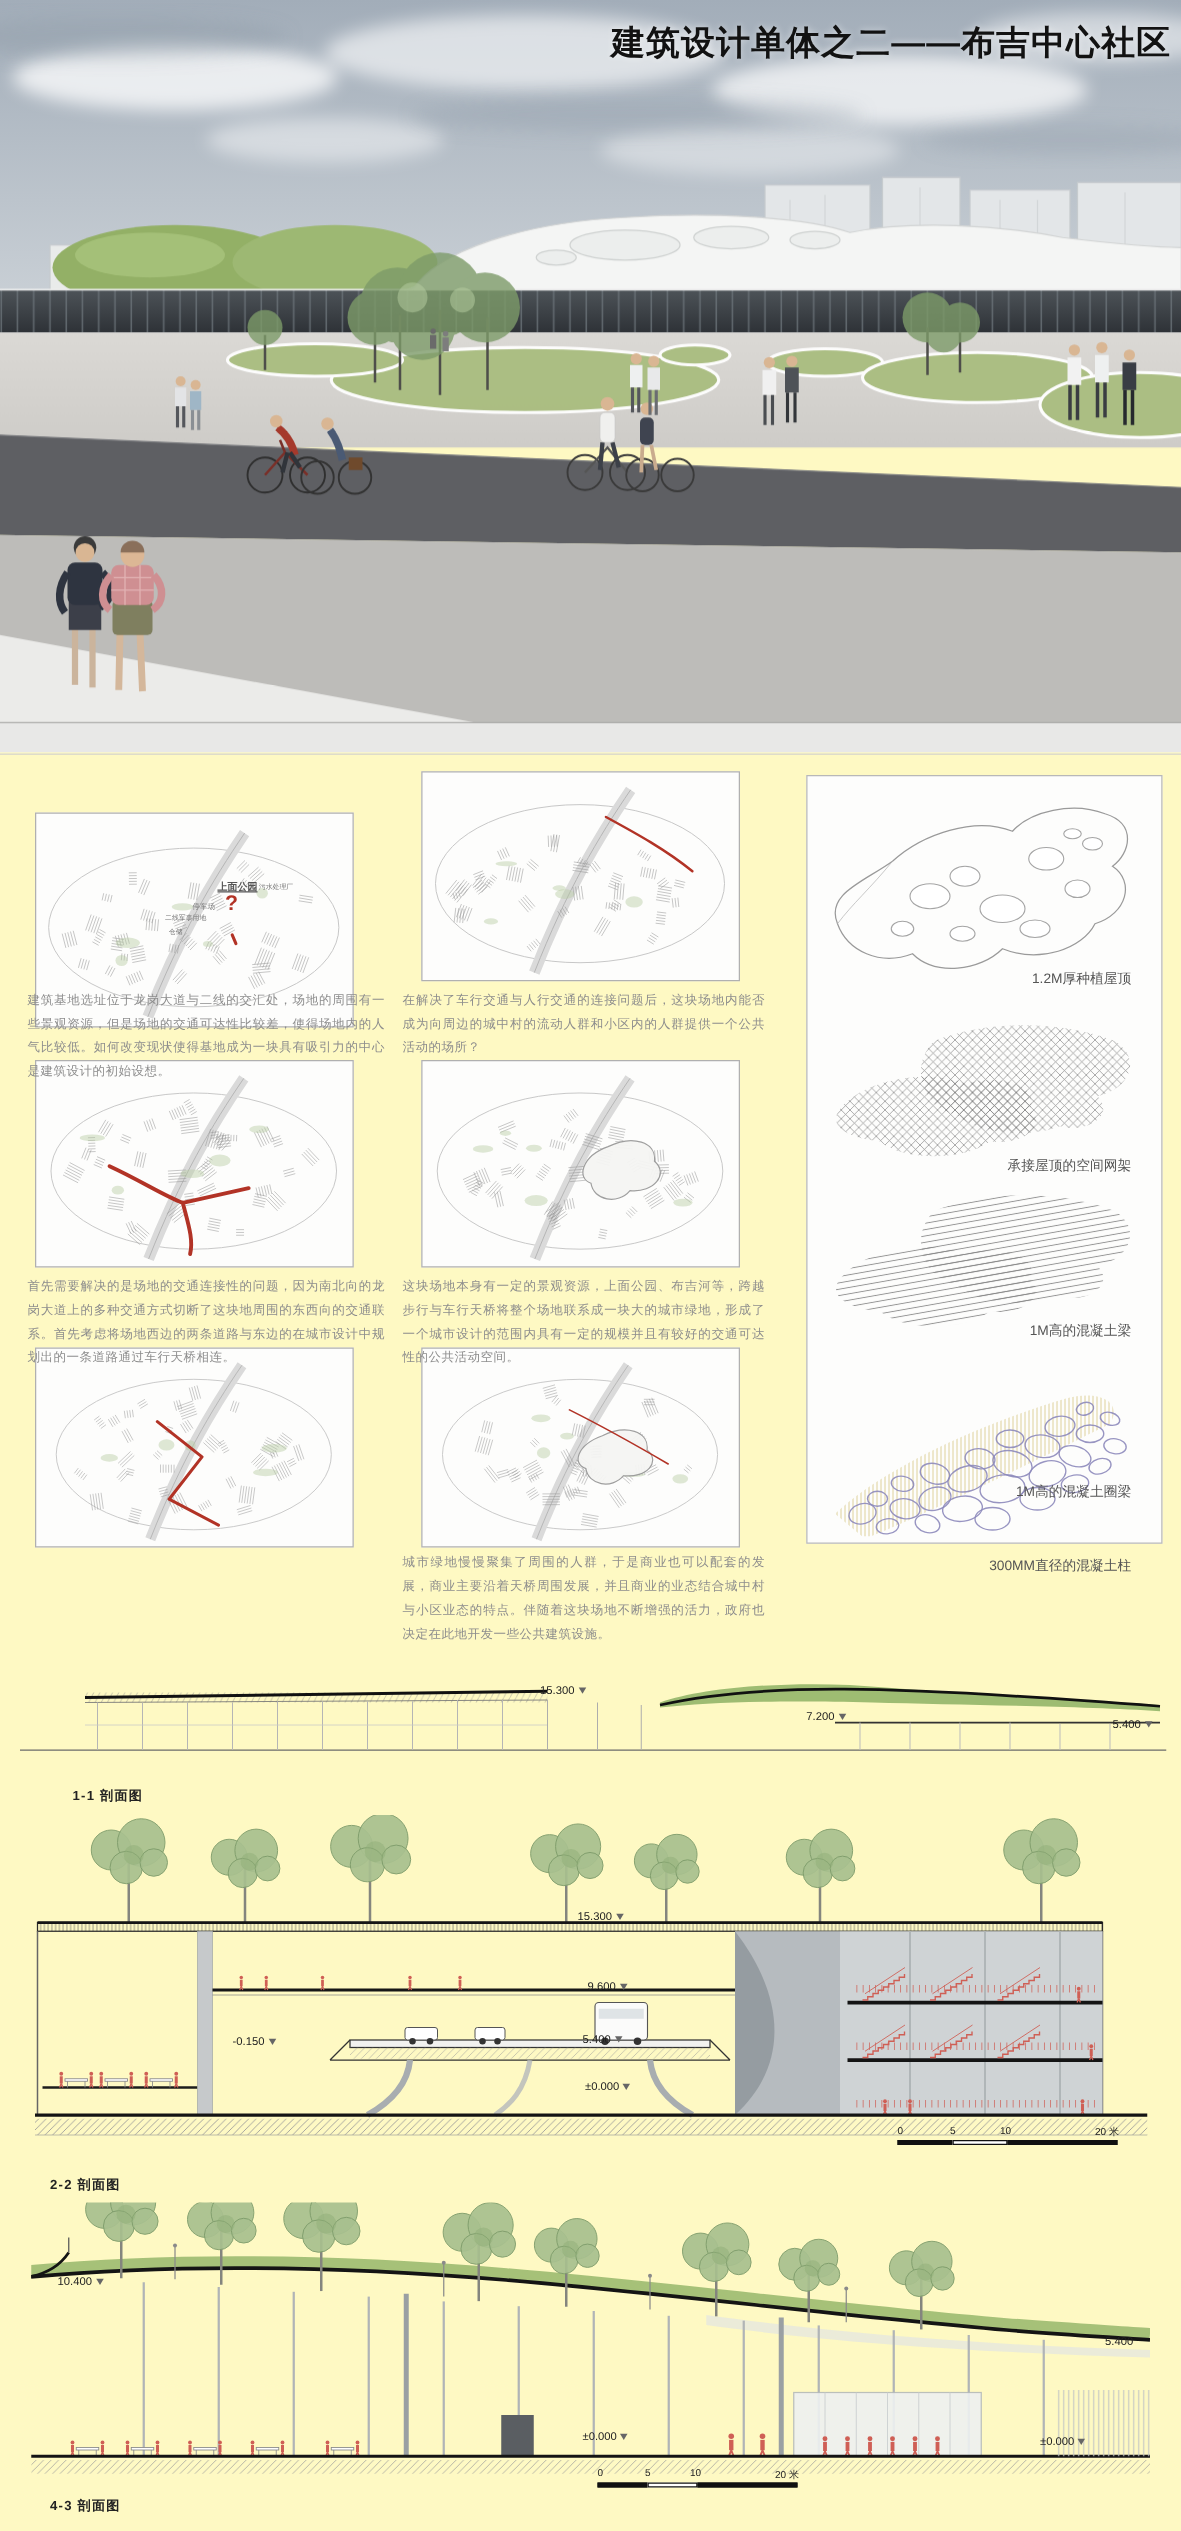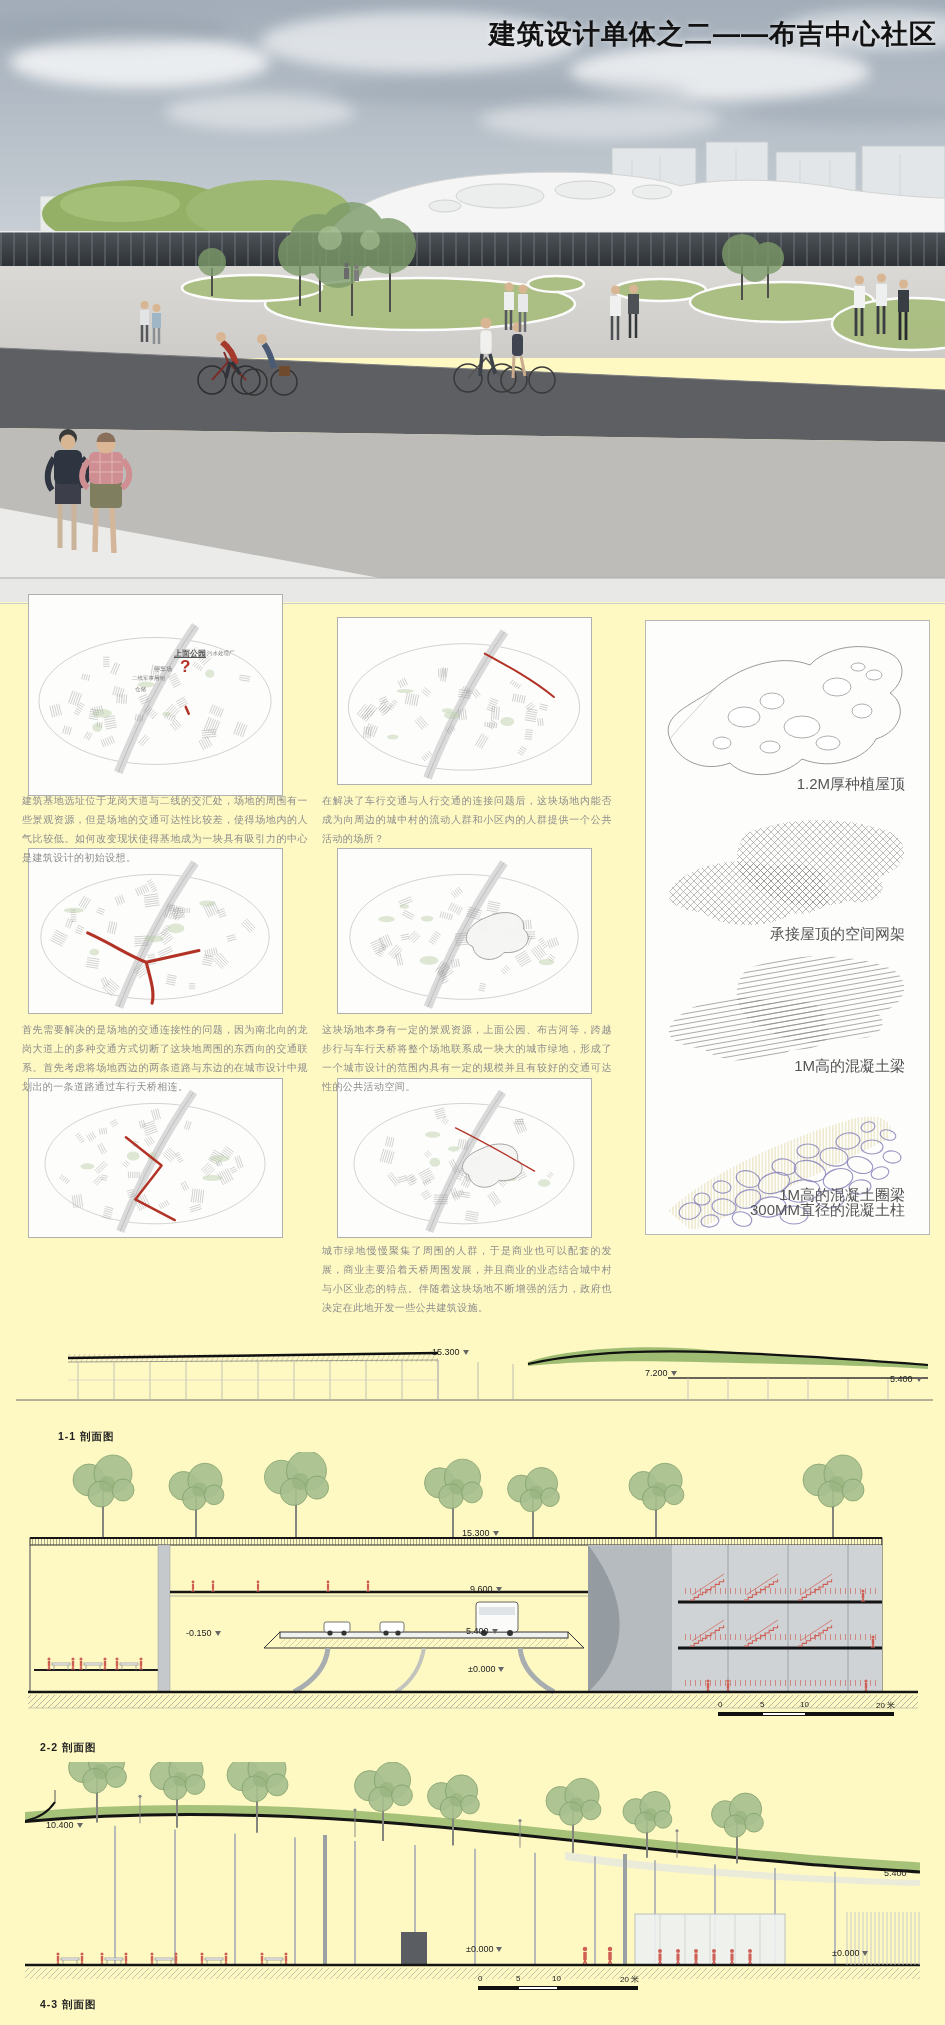--- a/index.html
+++ b/index.html
@@ -14,21 +14,21 @@
               text-shadow:0 0 6px rgba(255,255,255,.55);}
   #hero-divider{left:0;top:603px;width:945px;height:1px;background:#cfcfcf;}
   
   .dbox{border:1px solid #b0b0b0;background:#fdfdfc;}
   .dbox svg{display:block;width:100%;height:100%;}
   .maplab{position:absolute;color:#777;white-space:nowrap;}
   .caption{font-size:10px;color:#8d8d8d;line-height:1.9;text-align:justify;letter-spacing:.4px;}
   
   #layer-panel{left:645px;top:620px;width:285px;height:615px;border:1px solid #b8b8b8;background:#fdfdfc;}
   #layer-panel svg{position:absolute;left:6px;width:272px;}
-  .layerlab{font-size:15px;color:#555;text-align:right;white-space:nowrap;}
+  .layerlab{font-size:11px;color:#555;text-align:right;white-space:nowrap;}
   
   .sec-title{font-size:10.5px;font-weight:bold;color:#222;letter-spacing:1px;}
   .lvl{font-size:9px;color:#222;white-space:nowrap;}
   .lvl .tri{display:inline-block;width:0;height:0;border-left:3.5px solid transparent;
             border-right:3.5px solid transparent;border-top:5px solid #666;margin-left:3px;}
   .scalebar{position:absolute;height:22px;}
   .scalebar .seg{position:absolute;top:12px;height:4px;border:1px solid #111;}
   .scalebar .tick{position:absolute;top:0;font-size:8px;color:#222;}
 </style>
 </head>
@@ -236,21 +236,21 @@
         <path d="M878,306 V334 M884,306 V334" stroke="#3a3d42" stroke-width="2.8"></path>
         <rect x="898" y="290" width="11" height="22" fill="#393d44"></rect>
           <circle cx="903.5" cy="284" r="4.5" fill="#d9b693"></circle>
         <path d="M900,312 V340 M906,312 V340" stroke="#26292e" stroke-width="2.8"></path>
       </g>
     </svg>
   </div>
   <div id="page-title" class="abs">建筑设计单体之二——布吉中心社区</div>
   <div id="hero-divider" class="abs"></div>
 
-  <div class="abs dbox" style="left:28px;top:594px;width:255px;height:202px;">
+  <div class="abs dbox" style="left:28px;top:650px;width:255px;height:172px;">
     <svg class="diag" viewBox="0 0 255 168">
         <ellipse cx="127" cy="90" rx="117" ry="64" fill="none" stroke="#c6c6c6" stroke-width="0.8"></ellipse>
         <path d="M168,14 C142,52 116,96 90,162" stroke="#dadada" stroke-width="9" fill="none"></path>
         <path d="M168,14 C142,52 116,96 90,162" stroke="#b4b4b4" stroke-width="0.8" fill="none"></path>
         <path d="M53.0,82.7 L48.5,95.4 M50.8,81.9 L46.4,94.6 M48.7,81.1 L44.2,93.9 M46.5,80.4 L42.0,93.1 M44.3,79.6 L39.8,92.4 " stroke="#979797" stroke-width="0.55" fill="none" opacity="0.8"></path>
         <path d="M98.6,83.5 L97.7,93.0 M96.3,83.3 L95.4,92.8 M94.0,83.1 L93.1,92.6 M91.7,82.9 L90.8,92.3 M89.4,82.7 L88.5,92.1 " stroke="#979797" stroke-width="0.55" fill="none" opacity="0.8"></path>
         <path d="M29.8,92.7 L32.8,104.2 M27.6,93.3 L30.6,104.7 M25.4,93.9 L28.3,105.3 M23.2,94.4 L26.1,105.9 M20.9,95.0 L23.9,106.5 " stroke="#979797" stroke-width="0.55" fill="none" opacity="0.8"></path>
         <path d="M147.7,108.7 L153.4,115.4 M146.0,110.2 L151.7,116.9 M144.2,111.7 L149.9,118.4 M142.5,113.2 L148.2,119.9 " stroke="#979797" stroke-width="0.55" fill="none" opacity="0.8"></path>
         <path d="M95.8,77.7 L93.1,86.5 M93.6,77.0 L90.9,85.8 M91.4,76.3 L88.7,85.1 M89.2,75.7 L86.5,84.4 M87.0,75.0 L84.3,83.7 " stroke="#979797" stroke-width="0.55" fill="none" opacity="0.8"></path>
         <path d="M183.8,46.6 L175.4,54.0 M182.2,44.8 L173.9,52.3 M180.7,43.1 L172.3,50.6 M179.2,41.4 L170.8,48.9 " stroke="#979797" stroke-width="0.55" fill="none" opacity="0.8"></path>
@@ -591,21 +591,21 @@
         <ellipse cx="220" cy="64" rx="11" ry="7" fill="none" stroke="#8d89bb" stroke-width="1.1" opacity="0.9" transform="rotate(0 220 64)"></ellipse>
         <ellipse cx="240" cy="74" rx="9" ry="6" fill="none" stroke="#8d89bb" stroke-width="1.1" opacity="0.9" transform="rotate(8 240 74)"></ellipse>
         <ellipse cx="236" cy="52" rx="8" ry="5" fill="none" stroke="#8d89bb" stroke-width="1.1" opacity="0.9" transform="rotate(16 236 52)"></ellipse>
         <ellipse cx="216" cy="44" rx="7" ry="5" fill="none" stroke="#8d89bb" stroke-width="1.1" opacity="0.9" transform="rotate(-16 216 44)"></ellipse>
       </svg>
   </div>
   <span class="abs layerlab" style="left:745px;top:775px;width:160px;">1.2M厚种植屋顶</span>
   <span class="abs layerlab" style="left:735px;top:925px;width:170px;">承接屋顶的空间网架</span>
   <span class="abs layerlab" style="left:745px;top:1057px;width:160px;">1M高的混凝土梁</span>
   <span class="abs layerlab" style="left:735px;top:1186px;width:170px;">1M高的混凝土圈梁</span>
-  <span class="abs layerlab" style="left:725px;top:1201px;width:180px;">300MM直径的混凝土柱</span>
+  <span class="abs layerlab" style="left:725px;top:1245px;width:180px;">300MM直径的混凝土柱</span>
 
   <svg class="abs" style="left:8px;top:1338px;width:930px;height:75px;" viewBox="0 0 930 75">
     <path d="M8,62 H925" stroke="#6a6a6a" stroke-width="1"></path>
     <rect x="60" y="16" width="370" height="8" fill="url(#pat-truss)" opacity=".8"></rect>
     <path d="M60,20 L430,15" stroke="#111" stroke-width="2.5" fill="none"></path>
     <path d="M60,24 L430,22" stroke="#777" stroke-width=".7" fill="none"></path>
     <g stroke="#b5b5b5" stroke-width=".8">
       <path d="M70,24 V62 M106,24 V62 M142,24 V62 M178,24 V62 M214,23 V62 M250,23 V62 M286,23 V62 M322,23 V62 M358,22 V62 M394,22 V62 M430,22 V62"></path>
     </g>
     <path d="M60,42 H430" stroke="#c8c8c8" stroke-width=".6"></path>

